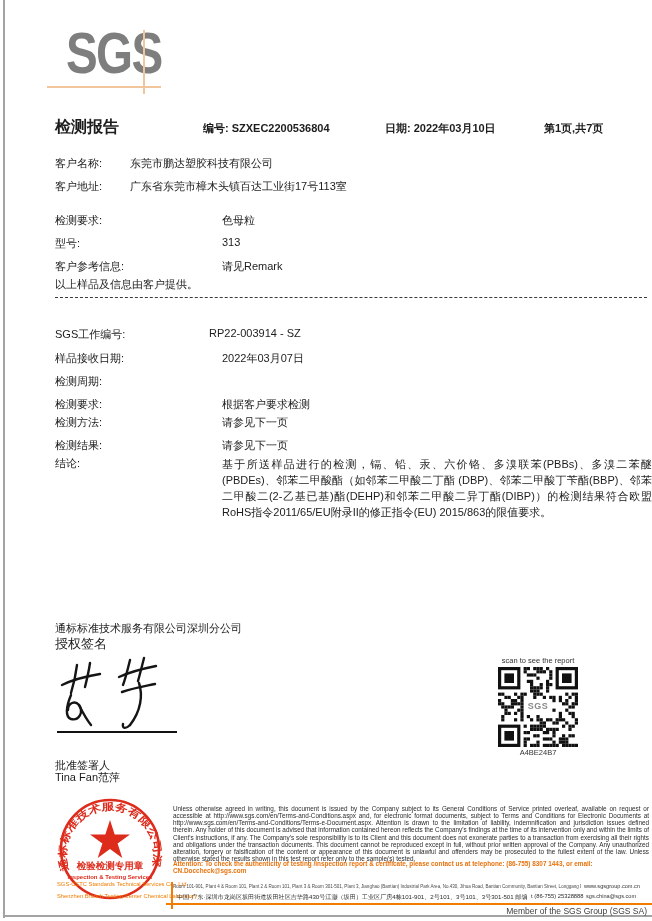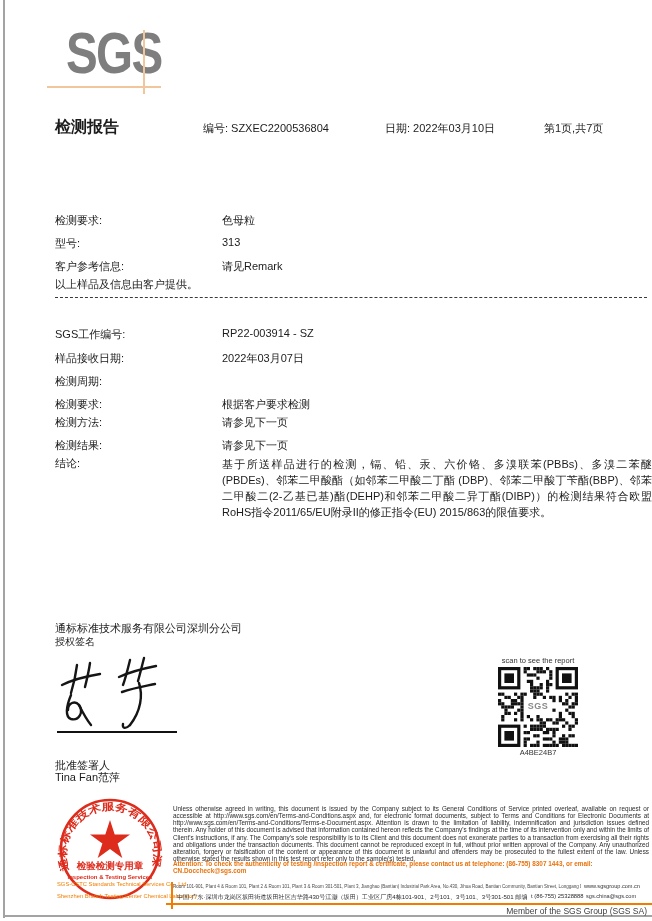--- a/index.html
+++ b/index.html
@@ -12,36 +12,36 @@
 
   
   .logo-text { position:absolute; left:66px; top:24px; font-size:58px; font-weight:700;
                color:#7e7e7e; letter-spacing:-2px; transform:scaleX(0.82); transform-origin:left top;
                line-height:1; }
   .logo-underline { position:absolute; left:47px; top:86px; width:114px; height:2px; background:#f2c69c; }
   .logo-vline { position:absolute; left:143px; top:30px; width:2px; height:64px; background:#f2c69c; }
 
   
   .report-title { position:absolute; left:55px; top:117px; font-size:16px; font-weight:700;text-align:right; }
-  .hgroup { position:absolute; top:121px; font-size:11px; font-weight:400; white-space:nowrap; }
+  .hgroup { position:absolute; top:121px; font-size:11px; font-weight:700; white-space:nowrap; }
   .hgroup .hl { margin-right:3px; }
 
   
   .frow { position:absolute; left:55px; width:592px; font-size:11px; white-space:nowrap; }
   .frow .lab { display:inline-block; }
   .frow .val { position:absolute; top:0; }
   .note-line { position:absolute; left:55px; font-size:11px; }
   .dashed-sep { position:absolute; left:55px; top:297px; width:592px; border-top:1.2px dashed #3a3a3a; }
 
   .para { position:absolute; left:167px; top:0; width:430px; white-space:normal;
           line-height:16px; text-align:justify; }
 
   
   .sig-company { position:absolute; left:55px; top:621px; font-size:11px; }
-  .sig-auth    { position:absolute; left:55px; top:635px; font-size:10px; }
+  .sig-auth    { position:absolute; left:55px; top:635px; font-size:13px; }
   .sig-draw    { position:absolute; left:56px; top:655px; }
   .sig-line    { position:absolute; left:57px; top:731px; width:120px; height:2px; background:#111; }
   .sig-name    { position:absolute; left:55px; top:738px; font-size:11px;margin-top:32px; }
   .sig-title   { position:absolute; left:55px; top:758px; font-size:11px; }
 
   
   .qr-caption { position:absolute; left:480px; top:656px; width:116px; text-align:center;
                 font-size:7.5px; color:#333; }
   .qr-box { position:absolute; left:498px; top:667px; width:80px; height:80px; background:#fff; }
   .qr-box svg { position:absolute; left:0; top:0; fill:#111; }
@@ -85,39 +85,47 @@
 
   <div class="report-title">检测报告</div>
   <div class="hgroup" style="left:203px;">
     <span class="hl">编号:</span><span>SZXEC2200536804</span>
   </div>
   <div class="hgroup" style="left:385px;">
     <span class="hl">日期:</span><span>2022年03月10日</span>
   </div>
   <div class="hgroup" style="left:544px;">第1页,共7页</div>
 
+  <div class="frow" style="top:156px;">
+    <span class="lab">客户名称:</span>
+    <span class="val" style="left:75px;">东莞市鹏达塑胶科技有限公司</span>
+  </div>
+  <div class="frow" style="top:179px;">
+    <span class="lab">客户地址:</span>
+    <span class="val" style="left:75px;">广东省东莞市樟木头镇百达工业街17号113室</span>
+  </div>
   <div class="frow" style="top:213px;">
     <span class="lab">检测要求:</span>
     <span class="val" style="left:167px;">色母粒</span>
   </div>
   <div class="frow" style="top:236px;">
     <span class="lab">型号:</span>
     <span class="val" style="left:167px;">313</span>
   </div>
   <div class="frow" style="top:259px;">
     <span class="lab">客户参考信息:</span>
     <span class="val" style="left:167px;">请见Remark</span>
   </div>
   <div class="note-line" style="top:277px;">以上样品及信息由客户提供。</div>
 
   <div class="dashed-sep"></div>
 
   <div class="frow" style="top:327px;">
     <span class="lab">SGS工作编号:</span>
-    <span class="val" style="left:167px;text-align:right;">RP22-003914 - SZ</span>
+    <span class="val" style="left:154px;text-align:right;">RP22-003914 - SZ</span>
   </div>
   <div class="frow" style="top:351px;">
     <span class="lab">样品接收日期:</span>
     <span class="val" style="left:167px;">2022年03月07日</span>
   </div>
   <div class="frow" style="top:374px;">
     <span class="lab">检测周期:</span>
   </div>
   <div class="frow" style="top:397px;">
     <span class="lab">检测要求:</span>

